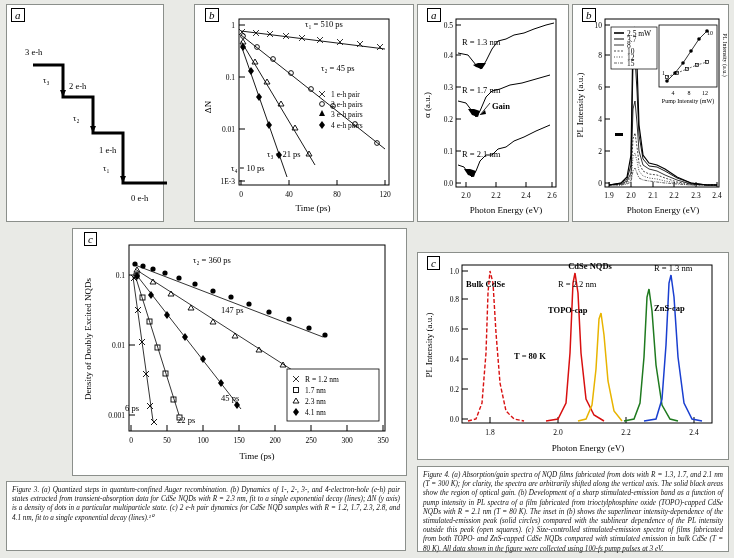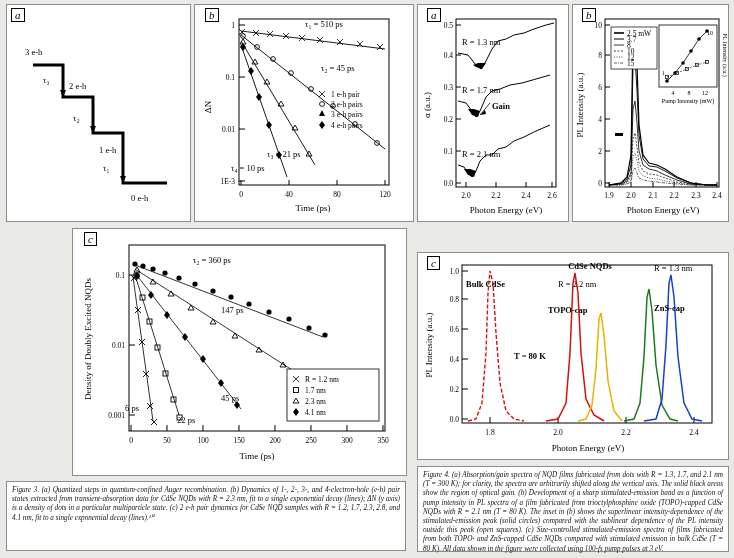--- a/index.html
+++ b/index.html
@@ -47,21 +47,21 @@
   .axlbl{font-family:"Liberation Serif",serif;font-size:9px;}
   .tick{font-family:"Liberation Serif",serif;font-size:7.5px;}
   .ann{font-family:"Liberation Serif",serif;font-size:8.5px;}
   .annb{font-family:"Liberation Serif",serif;font-size:8.5px;font-weight:bold;}
 </style>
 </head>
 <body>
 
 <div class="page">
 
-  <div class="panel" style="left:6px;top:4px;width:185px;height:218px;">
+  <div class="panel" style="left:6px;top:4px;width:158px;height:218px;">
     <svg width="183" height="216" viewBox="0 0 183 216">
 
       <polyline points="26,60 56,60 56,92 86,92 86,128 116,128 116,178 160,178" fill="none" stroke="#000" stroke-width="3"></polyline>
 
       <line x1="56" y1="62" x2="56" y2="88" stroke="#000" stroke-width="1.2"></line>
       <polygon points="56,92 53,85 59,85" fill="#000"></polygon>
       <line x1="86" y1="96" x2="86" y2="124" stroke="#000" stroke-width="1.2"></line>
       <polygon points="86,128 83,121 89,121" fill="#000"></polygon>
       <line x1="116" y1="132" x2="116" y2="174" stroke="#000" stroke-width="1.2"></line>
       <polygon points="116,178 113,171 119,171" fill="#000"></polygon>

